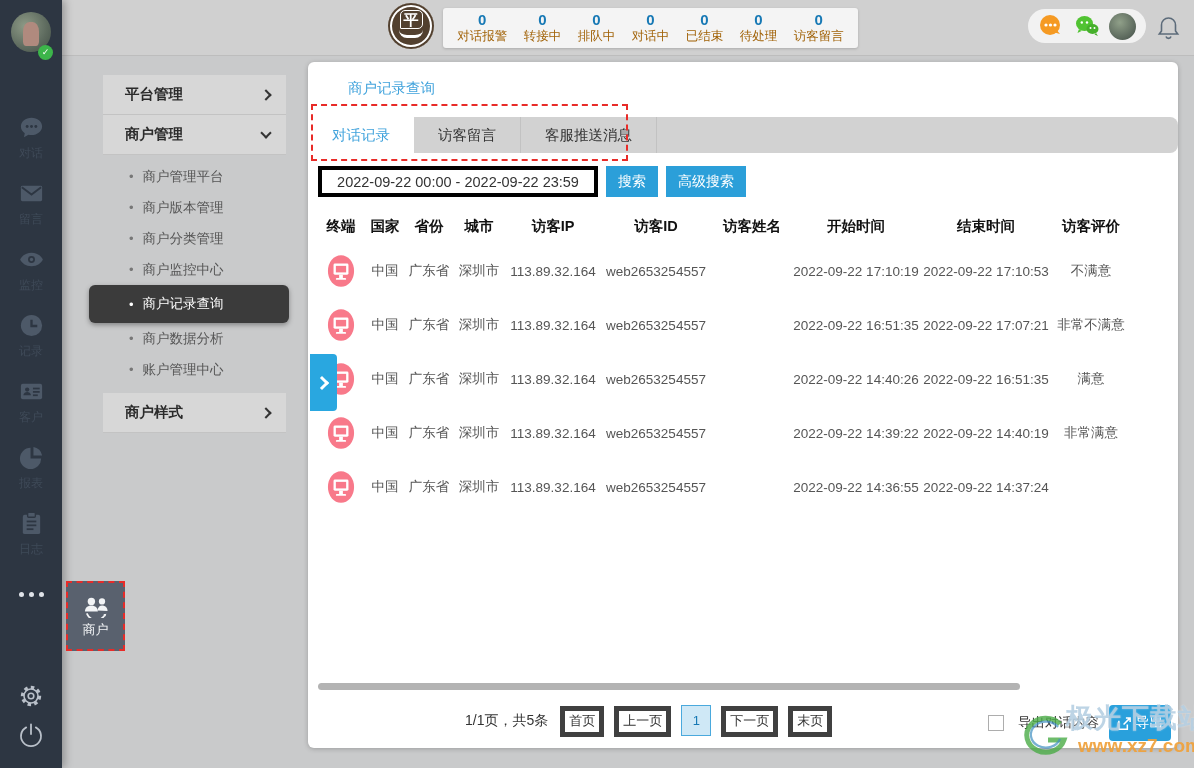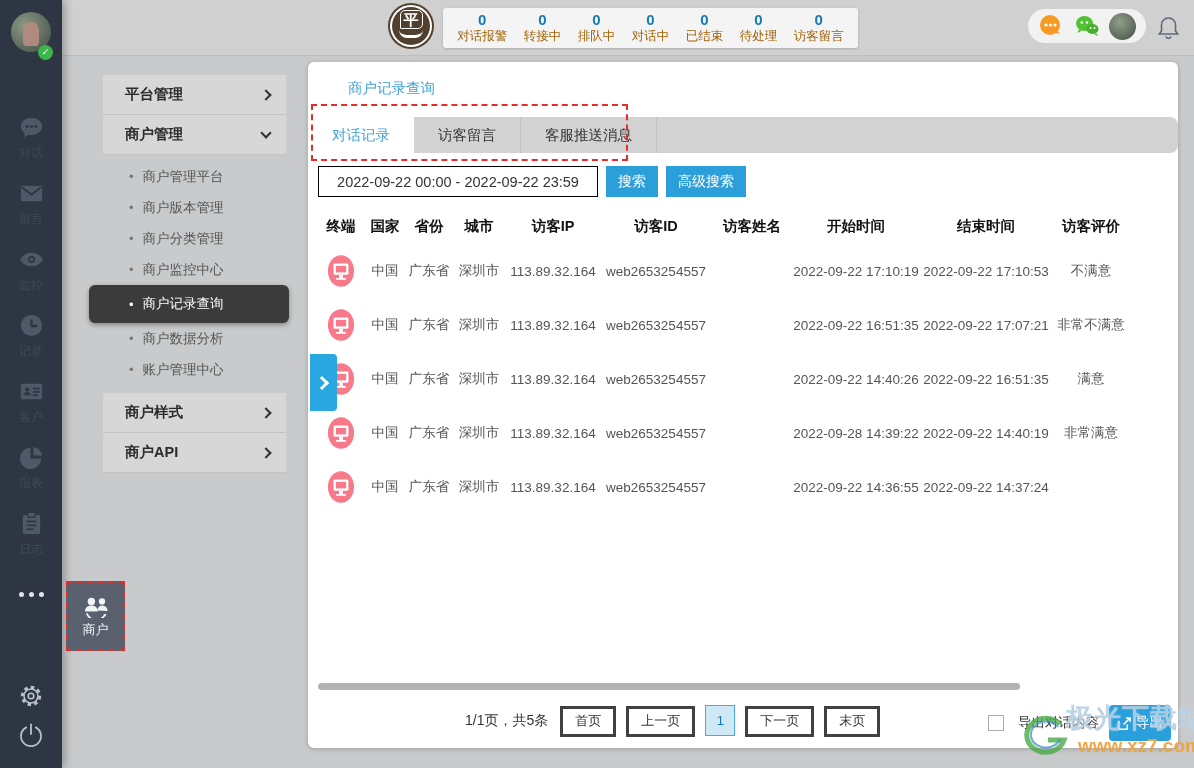--- a/index.html
+++ b/index.html
@@ -55,35 +55,35 @@
   .bell { position:absolute; left:1157px; top:15px; z-index:20; cursor:pointer; }
 
   
   .card { position:absolute; left:308px; top:62px; width:870px; height:686px; background:#fff; border-radius:6px; box-shadow:0 1px 5px rgba(0,0,0,.22); z-index:5; }
   .page-title { position:absolute; left:40px; top:17px; color:#41a3dc; font-size:14.5px; cursor:pointer; }
   .tabstrip { position:absolute; left:0; top:55px; width:100%; height:36px; background:#d2d2d2; border-radius:8px; display:flex; }
   .tab { height:36px; display:flex; align-items:center; justify-content:center; font-size:14.5px; color:#333; padding:0 24px; border-right:1px solid #c2c2c2; cursor:pointer; }
   .tab.active { background:#fff; color:#41a3dc; border-right:none; }
   .hl-tabs { position:absolute; left:3px; top:42px; width:317px; height:57px; border:2px dashed #e82b28; pointer-events:none; z-index:40; }
   .search-row { position:absolute; left:10px; top:104px; display:flex; align-items:center; }
-  .date-input { width:280px; height:31px; border:1px solid #000000; background:#fff; font-size:14.5px; color:#333; text-align:center; font-family:"Liberation Sans",sans-serif; }
+  .date-input { width:280px; height:31px; border:4px solid #000000; background:#fff; font-size:14.5px; color:#333; text-align:center; font-family:"Liberation Sans",sans-serif; }
   .btn-blue { height:31px; background:#2b9fd9; color:#fff; border:none; font-size:14px; margin-left:8px; padding:0 12px; cursor:pointer; font-family:"Liberation Sans",sans-serif; }
 
   
   .table { position:absolute; left:10px; top:146px; width:830px; }
   .t-head, .t-row { display:grid; grid-template-columns:46px 42px 46px 54px 94px 112px 80px 128px 132px 78px; align-items:center; }
   .t-head { height:36px; font-weight:bold; font-size:14.5px; color:#111; }
   .t-head div { text-align:center; white-space:nowrap; }
   .t-row { height:54px; font-size:13.5px; color:#555; }
   .t-row div { text-align:center; white-space:nowrap; }
   .term-ic { display:flex; justify-content:center; }
   .scroll-track { position:absolute; left:10px; top:621px; width:702px; height:7px; background:#b3b3b3; border-radius:4px; cursor:pointer; }
   .pager { position:absolute; left:157px; top:643px; display:flex; align-items:center; }
   .pager-summary { font-size:14px; color:#333; margin-right:2px; }
-  .page-btn { min-width:34px; height:31px; background:#fff; border:3px solid #404040; color:#333; font-size:13px; margin-left:10px; padding:0 12px; cursor:pointer; font-family:"Liberation Sans",sans-serif; }
+  .page-btn { min-width:34px; height:31px; background:#fff; border:5px solid #404040; color:#333; font-size:13px; margin-left:10px; padding:0 4px; cursor:pointer; font-family:"Liberation Sans",sans-serif; }
   .page-btn.active { background:#cfe8f6; border:1px solid #4aa9dd; color:#1779b5; padding:0; width:30px; min-width:30px; }
   .export-row { position:absolute; left:680px; top:643px; display:flex; align-items:center; }
   .checkbox { width:16px; height:16px; border:1px solid #adadad; background:#fff; cursor:pointer; }
   .export-label { font-size:13.5px; color:#333; margin-left:14px; cursor:default; }
   .export-btn { margin-left:10px; width:62px; height:36px; background:#29a0dc; border:none; border-radius:4px; color:#fff; font-size:14px; display:flex; align-items:center; justify-content:center; gap:4px; cursor:pointer; font-family:"Liberation Sans",sans-serif; }
 
   
   .flyout { position:absolute; left:310px; top:354px; width:27px; height:57px; background:#29a7e0; border-radius:0 4px 4px 0; z-index:30; display:flex; align-items:center; justify-content:center; cursor:pointer; }
   .flyout i { width:10px; height:10px; border-right:3px solid #fff; border-top:3px solid #fff; transform:rotate(45deg); margin-left:-4px; }
 
@@ -290,24 +290,20 @@
       </div>
       <div class="submenu-item">
         <span class="bullet">•</span>
         <div>账户管理中心</div>
       </div>
     </div>
     <div class="menu-group">
       <div>商户样式</div>
       <i class="chev right"></i>
     </div>
-    <div class="menu-group">
-      <div>商户API</div>
-      <i class="chev right"></i>
-    </div>
   </div>
 
 <div class="card">
   <div class="page-title">商户记录查询</div>
   <div class="tabstrip">
       <div class="tab active">对话记录</div>
       <div class="tab">访客留言</div>
       <div class="tab">客服推送消息</div>
     </div>
   <div class="hl-tabs"></div>
@@ -401,21 +397,21 @@
               <rect x="13" y="22" width="4" height="3.5" fill="#fff"></rect>
               <rect x="9.5" y="25.5" width="11" height="2" rx="1" fill="#fff"></rect>
             </svg>
           </div>
           <div>中国</div>
           <div>广东省</div>
           <div>深圳市</div>
           <div>113.89.32.164</div>
           <div>web2653254557</div>
           <div></div>
-          <div>2022-09-28 14:39:22</div>
+          <div>2022-09-22 14:39:22</div>
           <div>2022-09-22 14:40:19</div>
           <div>非常满意</div>
         </div>
         <div class="t-row">
           <div class="term-ic">
             <svg viewBox="0 0 30 36" width="28" height="34">
               <ellipse cx="15" cy="18" rx="14" ry="17" fill="#f8798a"></ellipse>
               <rect x="7" y="10" width="16" height="12" rx="1.5" fill="#fff"></rect>
               <rect x="9.5" y="12.5" width="11" height="7" fill="#f8798a"></rect>
               <rect x="13" y="22" width="4" height="3.5" fill="#fff"></rect>

